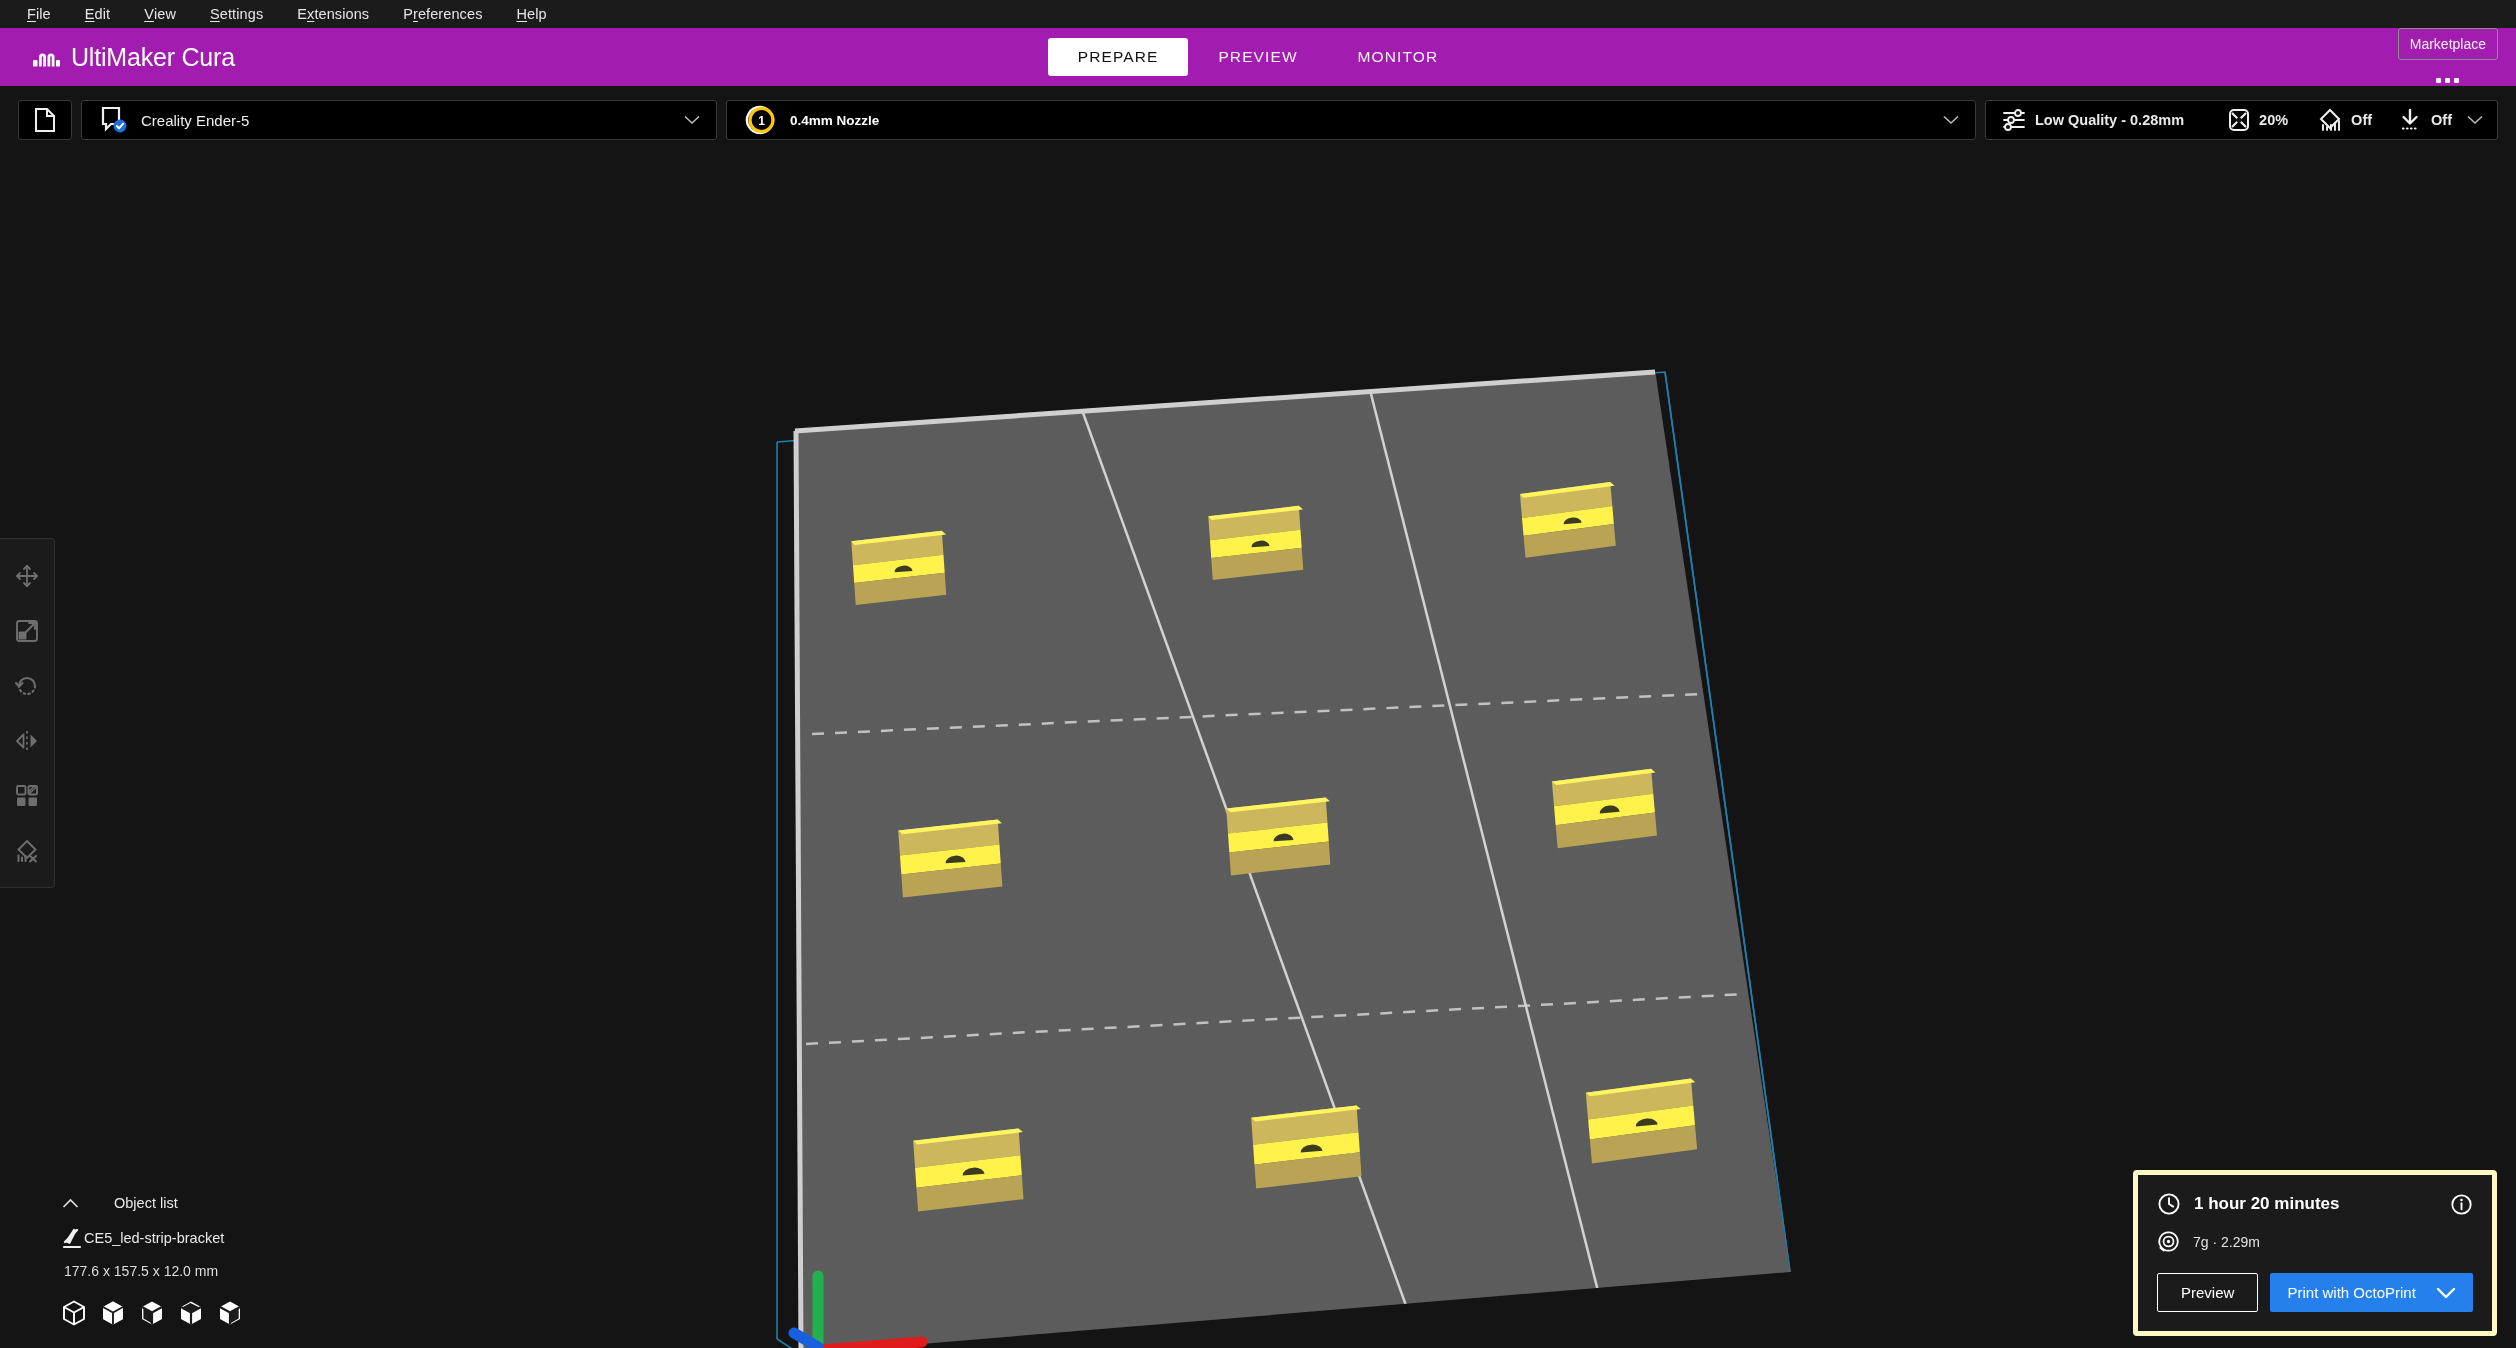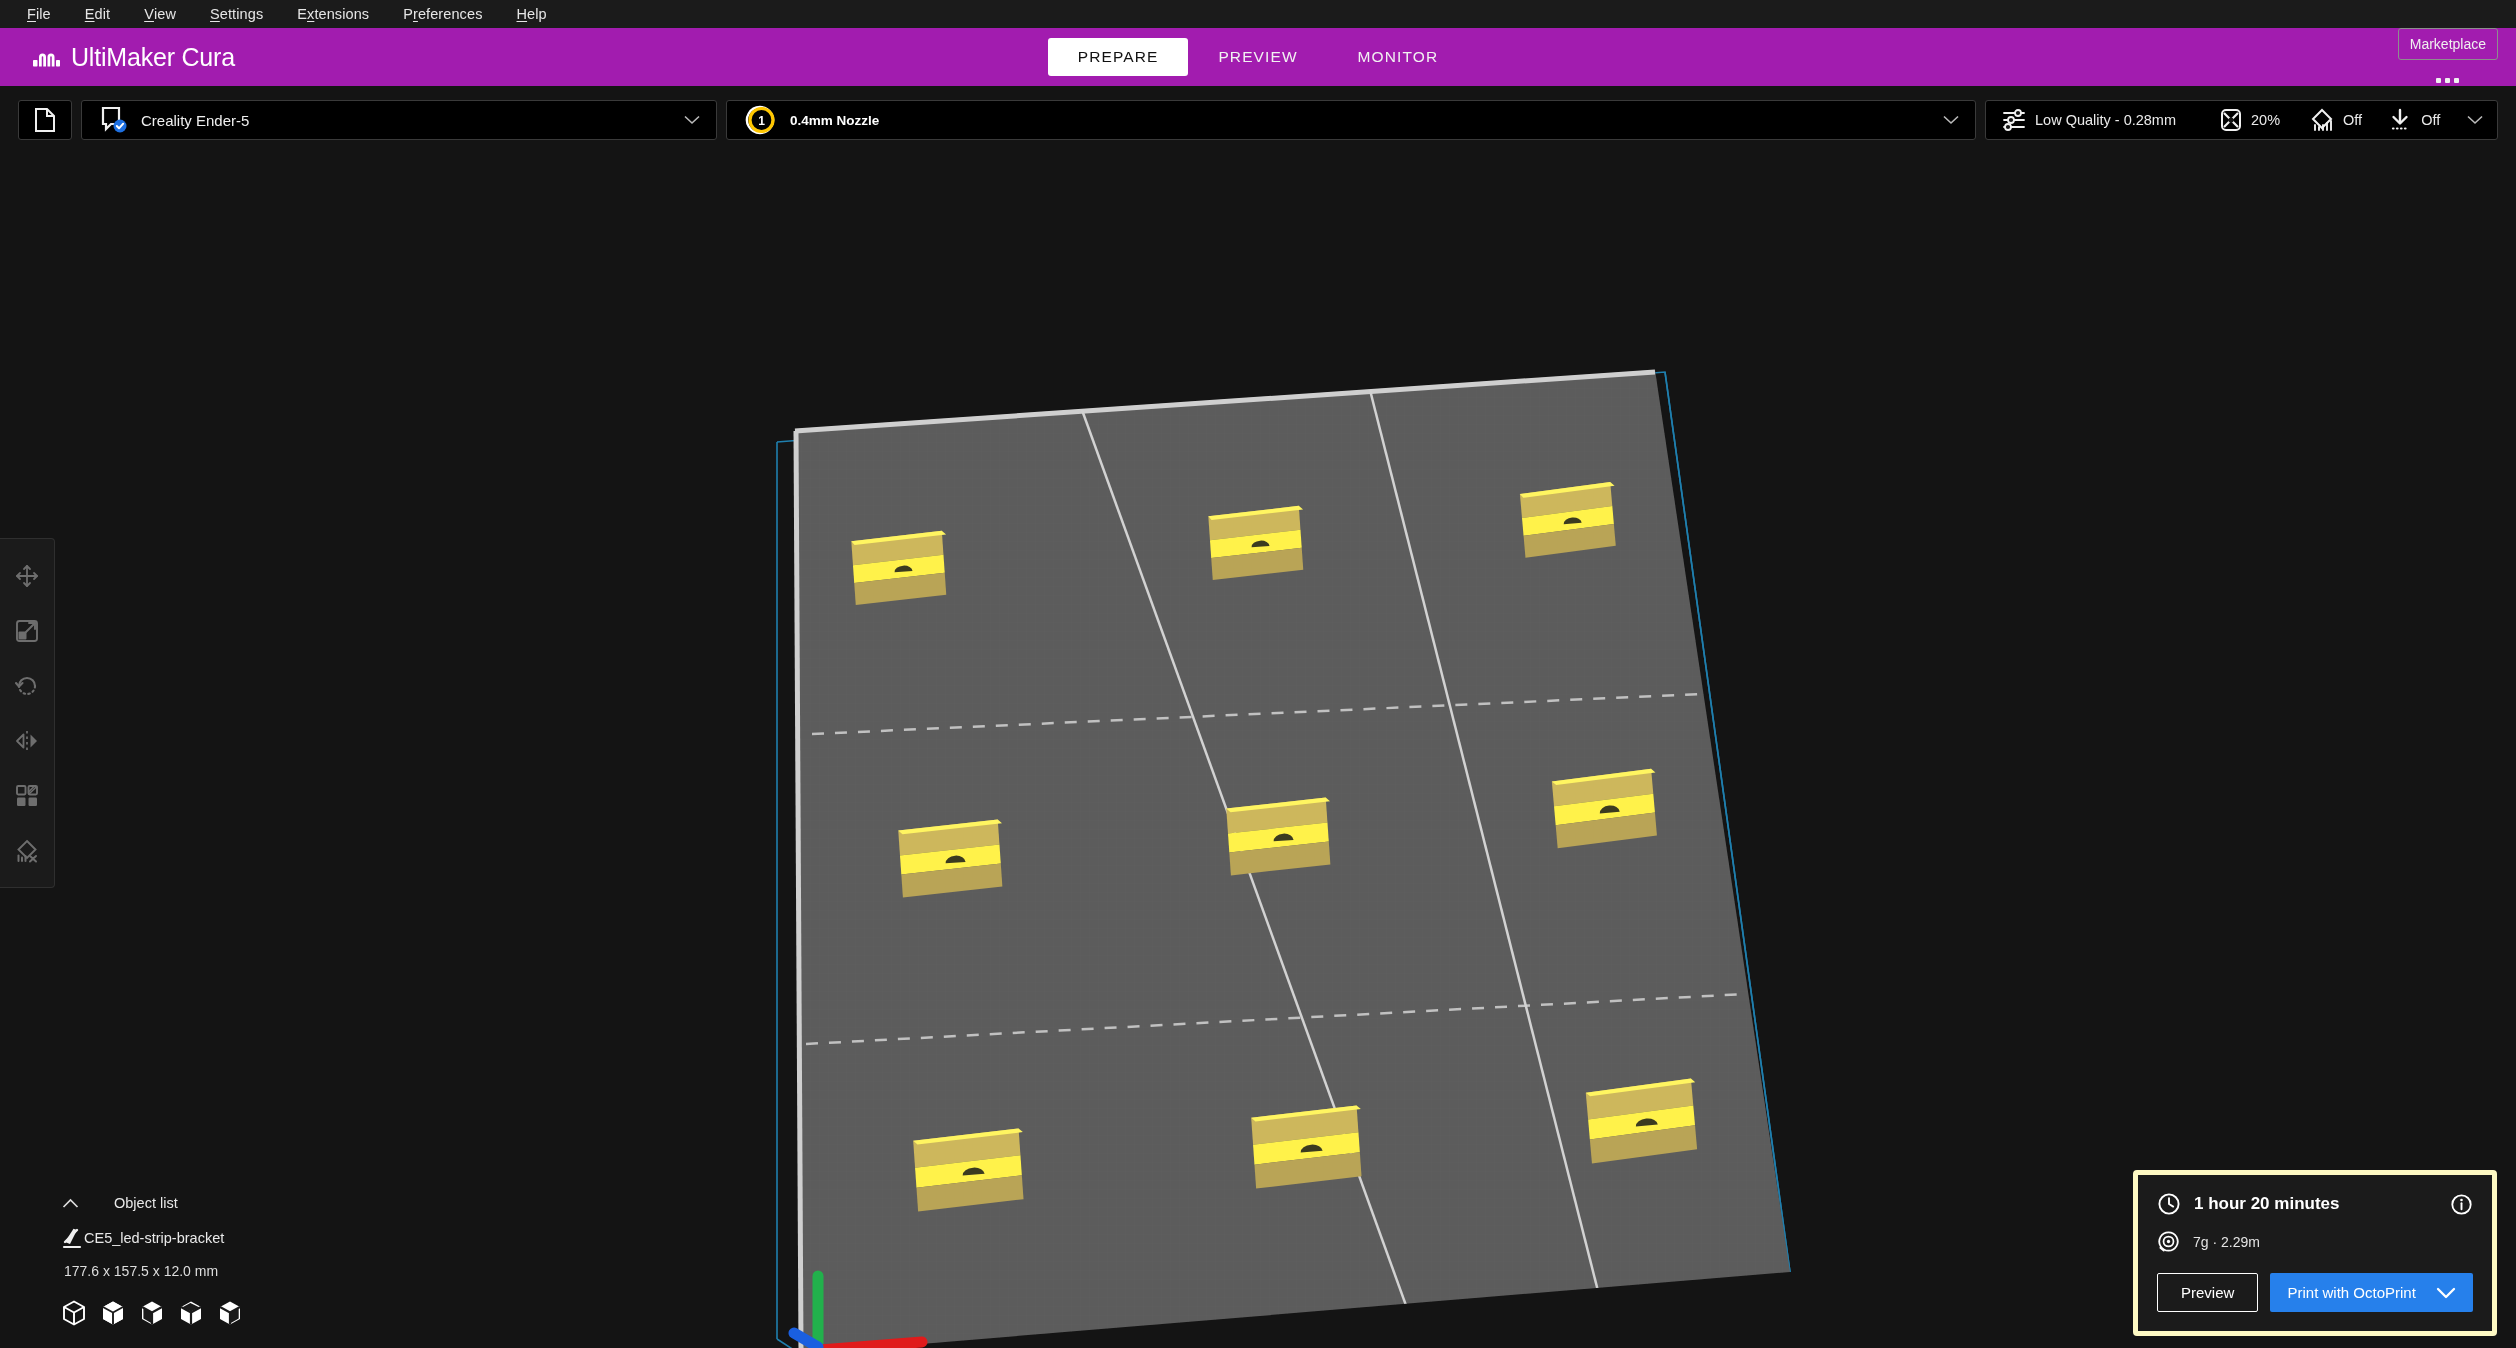--- a/index.html
+++ b/index.html
@@ -70,21 +70,21 @@
   }
   .open-btn { width: 54px; justify-content: center; cursor: pointer; }
   .machine-sel { flex: 0 0 636px; padding: 0 16px 0 18px; cursor: pointer; gap: 13px; }
   .machine-name { font-size: 15px; color: #efefef; flex: 1; }
   .material-sel { flex: 1; padding: 0 16px 0 18px; cursor: pointer; gap: 15px; }
   .mat-lines { display: flex; flex-direction: column; gap: 2px; flex: 1; }
   .mat-l1 { font-size: 13px; color: #e0e0e0; }
   .mat-l2 { font-size: 13.5px; color: #ffffff; font-weight: bold; }
   .settings-sel { flex: 0 0 513px; padding: 0 14px 0 16px; cursor: pointer; gap: 0px; }
   .set-group { display: flex; align-items: center; gap: 9px; }
-  .set-txt { font-size: 14.5px; color: #eaeaea; white-space: nowrap; }
+  .set-txt { font-size: 14.5px; color: #eaeaea; white-space: nowrap; font-weight: bold; }
   .spacer-a { width: 44px; } .spacer-b { width: 30px; } .spacer-c { width: 26px; }
   .chev { flex: 0 0 auto; opacity: .85; }
 
   
   .ext-badge { position: relative; width: 30px; height: 30px; flex: 0 0 30px; }
 
   
   .viewport { position: absolute; top: 154px; left: 0; width: 2516px; height: 1194px; background: #141414; overflow: hidden; }
   .viewport svg { display: block; }
 

